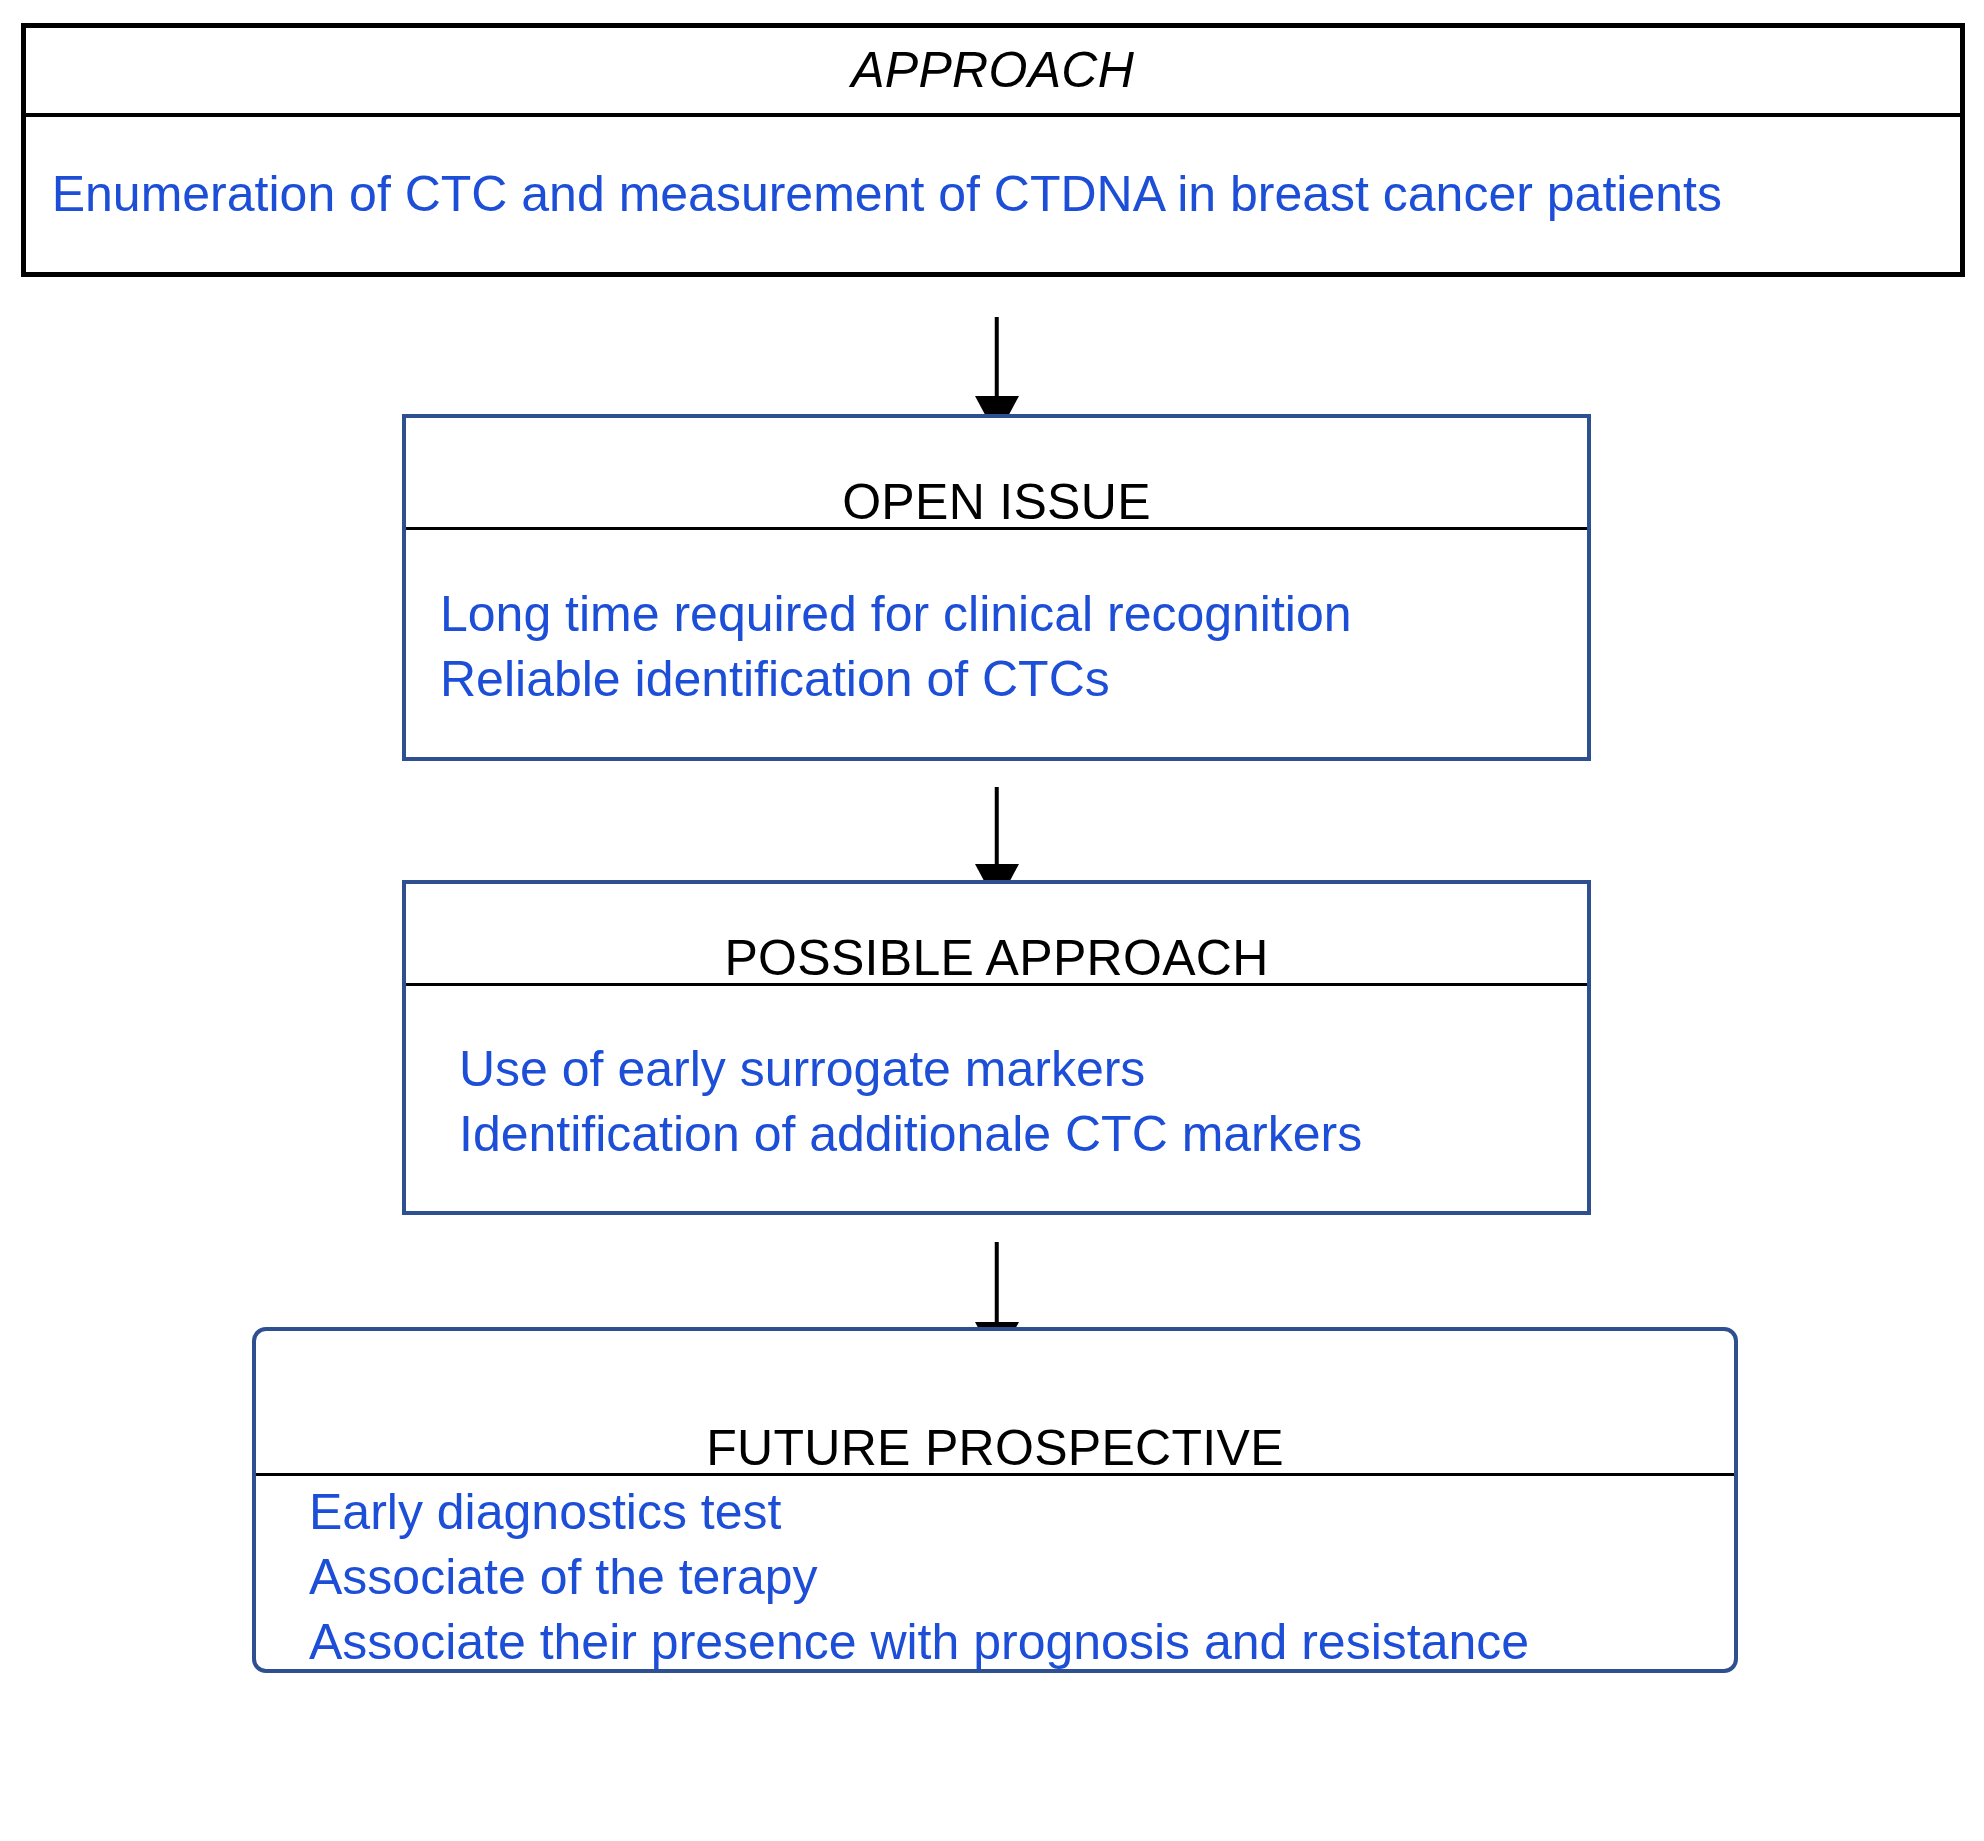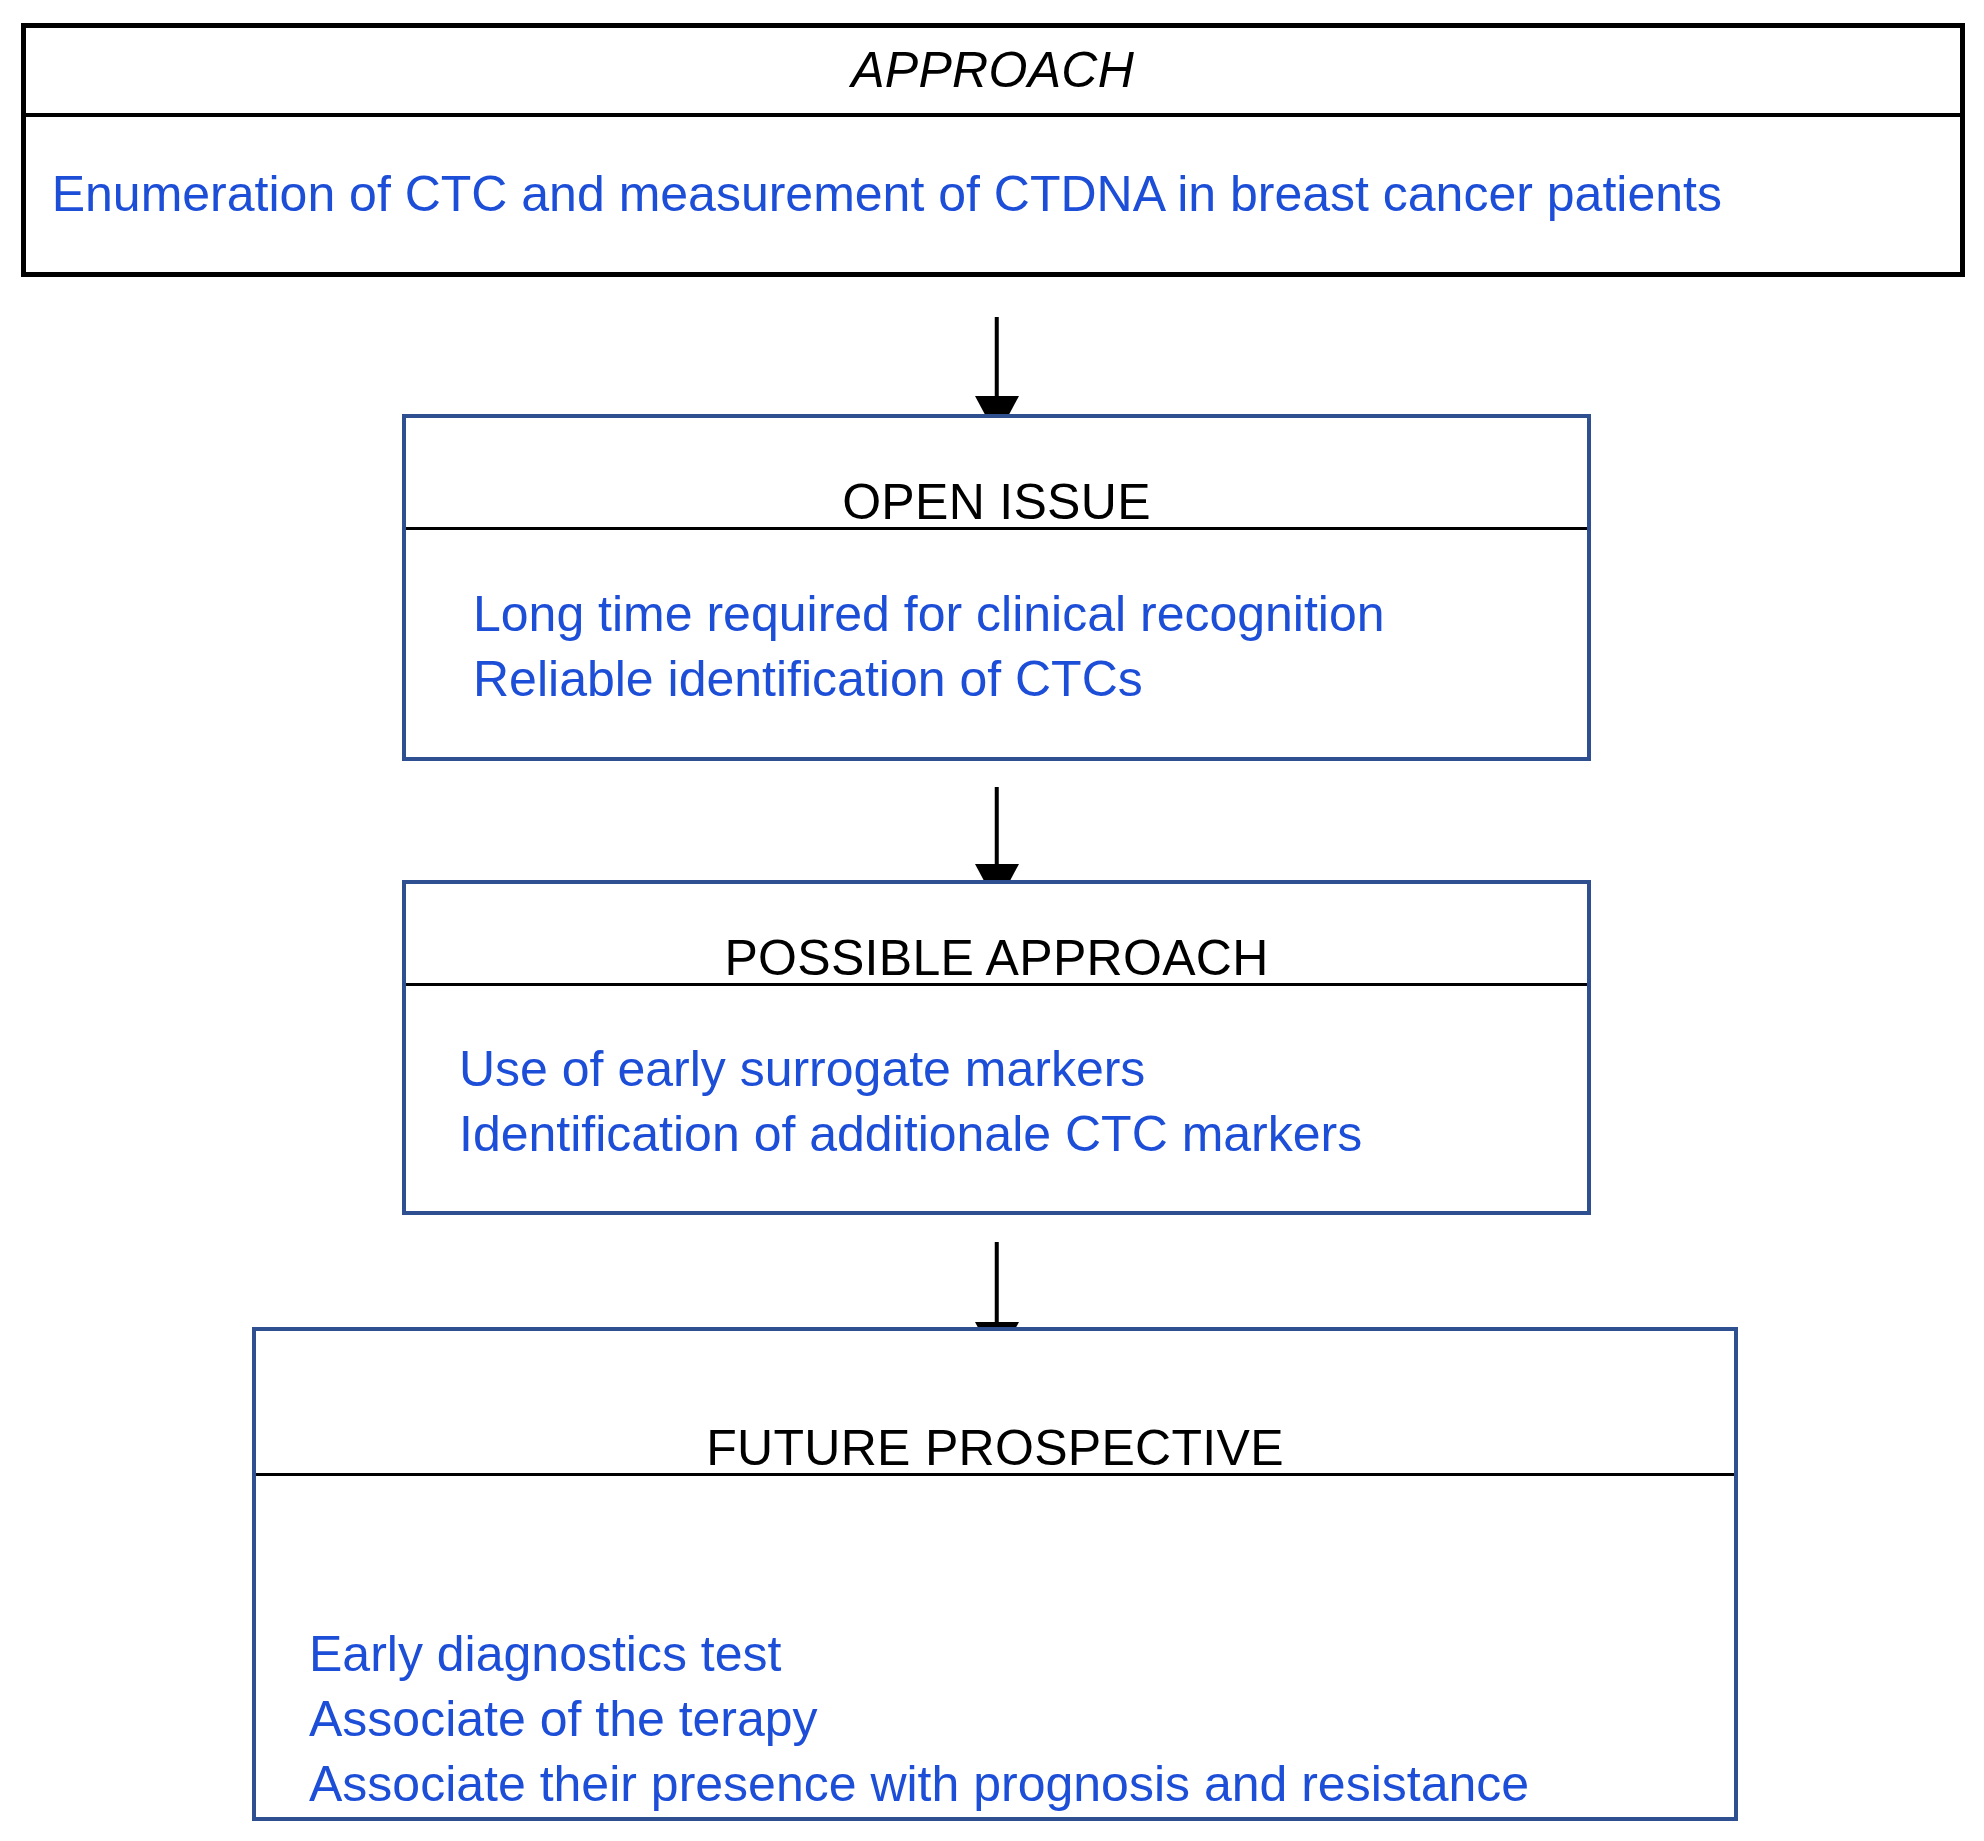--- a/index.html
+++ b/index.html
@@ -81,36 +81,37 @@
     align-items: flex-end;
   }
 
   .node.open-issue {
     left: 402px;
     top: 414px;
     width: 1189px;
     height: 347px;
   }
   .node.open-issue .node-header { height: 112px; }
-  .node.open-issue .node-body { padding-left: 67px; padding-top: 7.8px; }
+  .node.open-issue .node-body { padding-left: 34px; padding-top: 7.8px; }
 
   .node.possible-solution {
     left: 402px;
     top: 880px;
     width: 1189px;
     height: 335px;
   }
   .node.possible-solution .node-header { height: 102px; }
   .node.possible-solution .node-body { padding-left: 53px; padding-top: 6.5px; }
 
   .node.future-prospective {
     left: 252px;
     top: 1327px;
     width: 1486px;
-    height: 494px;
+    height: 346px;
+    border-radius: 14px;
   }
   .node.future-prospective .node-header { height: 145px; }
   .node.future-prospective .node-body { padding-left: 53px; padding-top: 3.9px; justify-content: flex-end; }
 
   
   .arrow {
     position: absolute;
     width: 45px;
   }
   .arrow .shaft {

